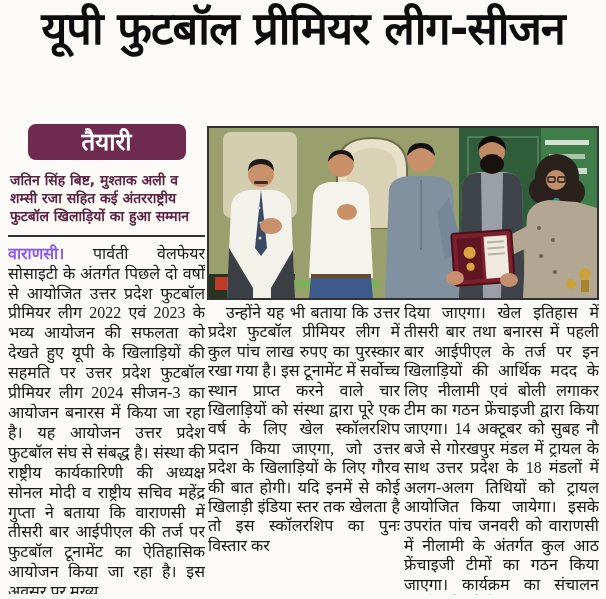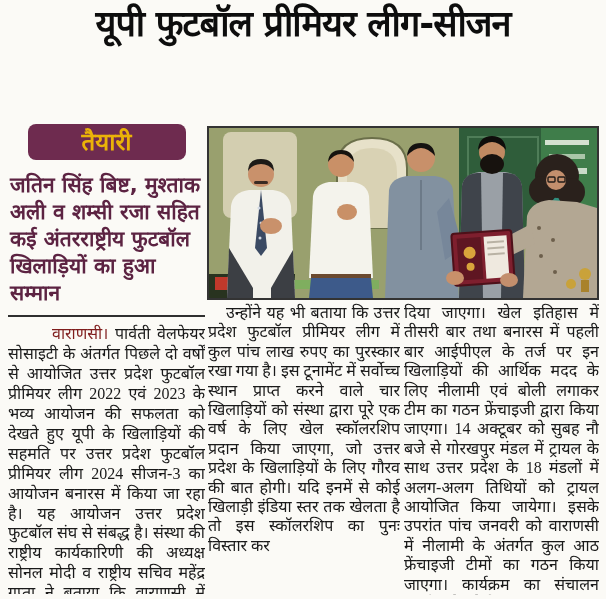--- a/index.html
+++ b/index.html
@@ -6,45 +6,45 @@
   body{
     width:606px;height:599px;overflow:hidden;position:relative;
     background:#fbfaf6;
     font-family:"Liberation Serif","DejaVu Serif",serif;
     color:#1c1c1c;
   }
   .headline{
     position:absolute;left:4px;top:2px;width:598px;height:118px;
     margin:0;text-align:center;
     font-family:"DejaVu Sans","Liberation Sans",sans-serif;
-    font-size:36px;font-weight:700;line-height:1.22;color:#0d0d0d;
+    font-size:45px;font-weight:700;line-height:1.22;color:#0d0d0d;
     letter-spacing:-1px;white-space:nowrap;
   }
   .left-rail{
     position:absolute;left:8px;top:124px;width:197px;height:470px;overflow:hidden;
   }
   .kicker{
     width:158px;height:36px;margin:0 auto;border-radius:8px;
-    background:#6e2b4f;color:#eab308;
+    background:#6e2b4f;color:#ffffff;
     font-family:"DejaVu Sans","Liberation Sans",sans-serif;
     font-size:24px;font-weight:700;line-height:36px;text-align:center;
   }
   .subhead{
     margin:12px 2px 0 2px;
     font-family:"DejaVu Sans","Liberation Sans",sans-serif;
-    font-size:21px;font-weight:700;line-height:1.28;color:#5c2342;
+    font-size:14px;font-weight:700;line-height:1.28;color:#5c2342;
   }
   .rule{
     border:none;border-top:2px solid #2f2f2f;margin:9px 0 7px 0;
   }
   .bodytext{
     margin:0;font-size:16px;line-height:19.9px;text-align:justify;
     color:#1a1a1a;
   }
-  .dateline{font-weight:400;color:#7f1d1d;margin-left:44px;}
+  .dateline{font-weight:700;color:#8b5cf6;}
   .photo{
     position:absolute;left:207px;top:126px;width:392px;height:174px;margin:0;
     border:2px solid #333;box-sizing:border-box;background:#99a06e;overflow:hidden;
   }
   .photo svg{display:block;}
   .col{position:absolute;top:303px;height:292px;overflow:hidden;}
   .col-middle{left:208px;width:192px;}
   .col-right{left:404px;width:195px;}
   .col .bodytext{line-height:19.4px;}
   .indent{text-indent:18px;}

